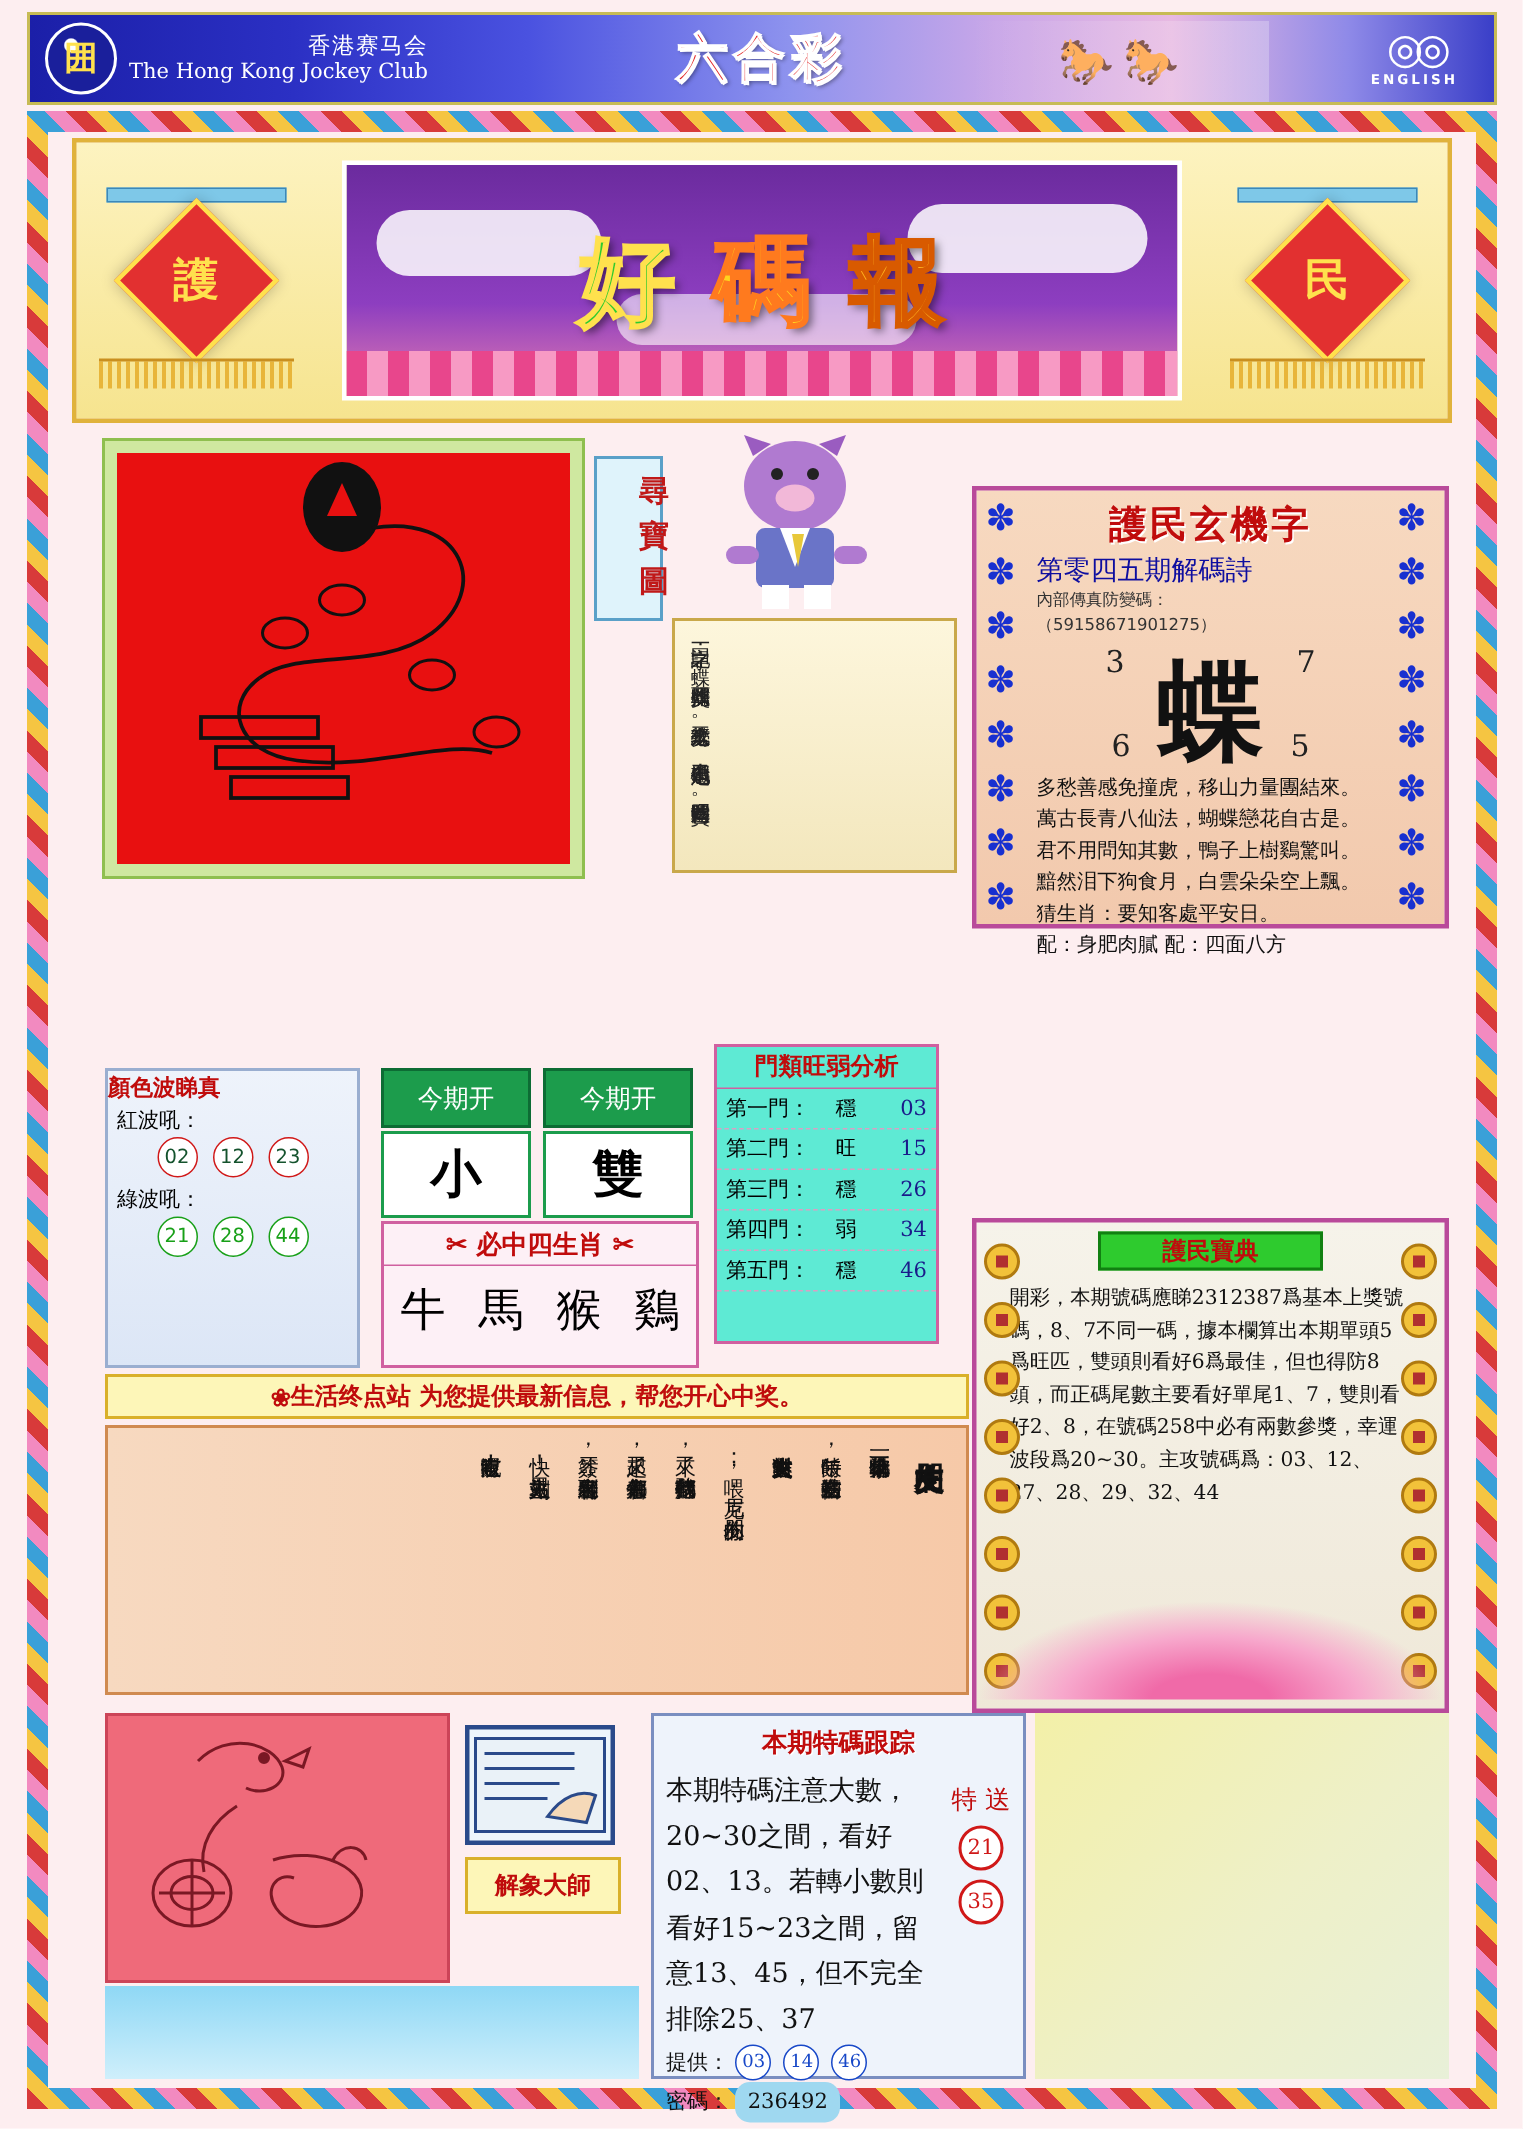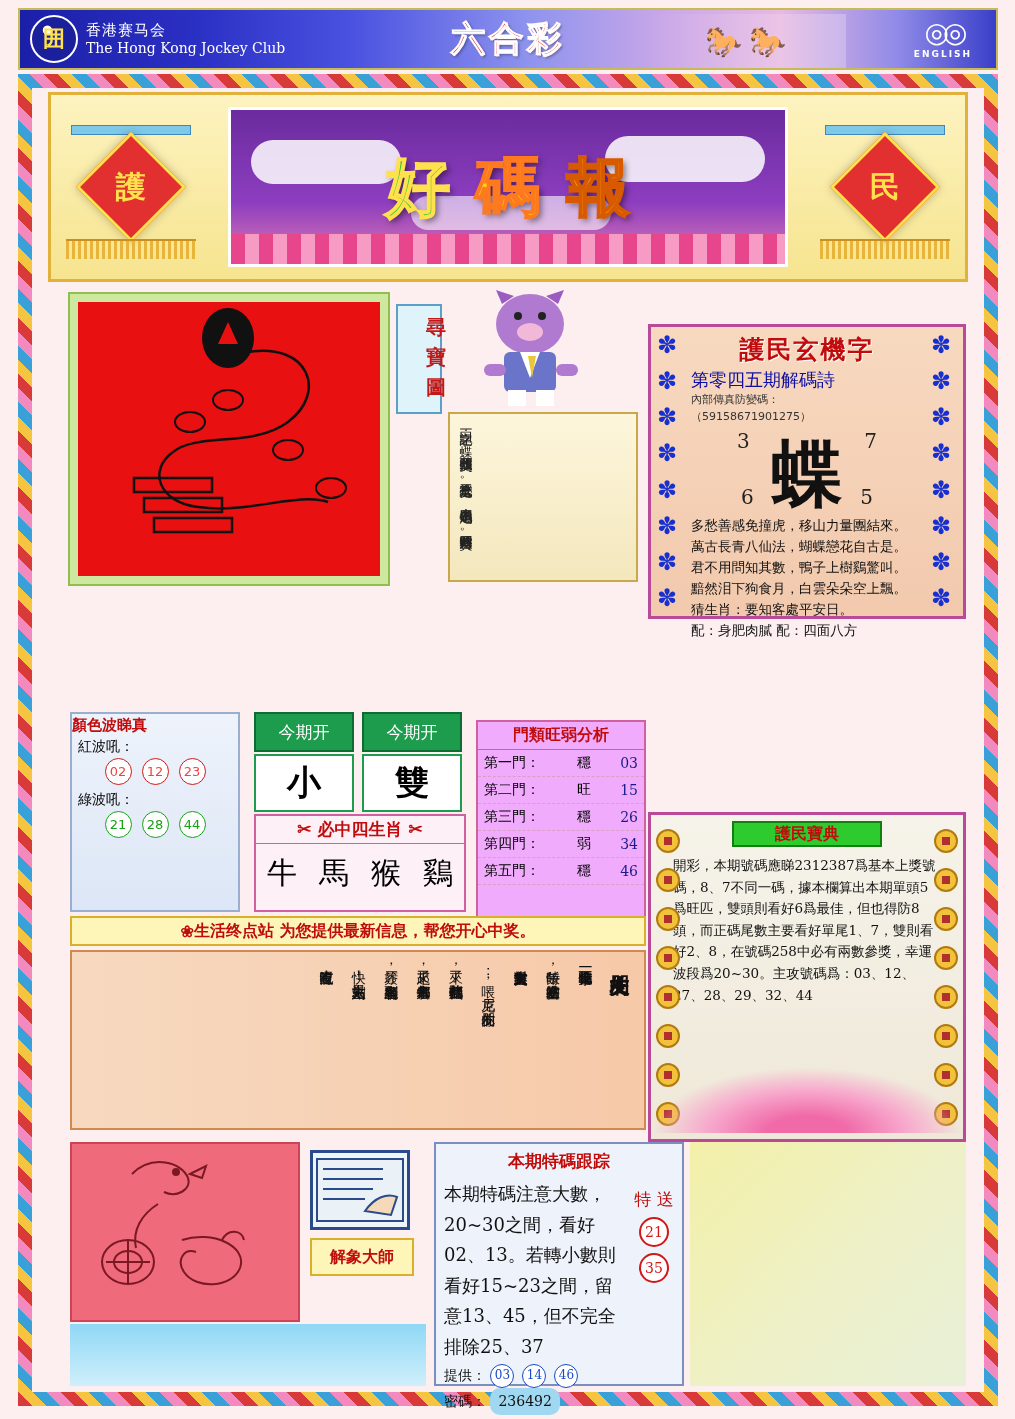--- a/index.html
+++ b/index.html
@@ -24,21 +24,21 @@
     overflow:hidden;
   }
   .logo-badge {
     width:48px; height:48px; margin-left:10px; border-radius:50%;
     background:radial-gradient(circle at 35% 30%, #fff 0 10%, #1a1f9b 12% 100%);
     border:2px solid #ffffff;
     display:flex; align-items:center; justify-content:center;
     color:#ffe14d; font-size:22px; font-weight:bold;
   }
   .club-names { margin-left:8px; color:#ffffff; line-height:1.25; }
-  .club-cn { font-size:15px; letter-spacing:1px; }
+  .club-cn { font-size:15px; letter-spacing:1px;text-align:right; }
   .club-en { font-size:14px; font-family:"DejaVu Serif", serif; }
   .header-title {
     position:absolute; left:50%; transform:translateX(-50%);
     font-size:34px; font-weight:bold; color:#e02020;
     -webkit-text-stroke:1px #ffffff;
     text-shadow:1px 1px 0 #fff, 2px 2px 3px rgba(0,0,0,.4);
     letter-spacing:4px;
   }
   .horses {
     position:absolute; right:150px; top:4px; width:200px; height:54px;
@@ -175,21 +175,21 @@
     padding:2px 0; font-family:"DejaVu Serif", serif;
   }
   .wave-row { padding:1px 6px; }
   .wave-lbl { font-size:14px; font-family:"DejaVu Serif", serif; }
   .balls { display:flex; gap:10px; justify-content:center; margin:2px 0 4px; }
   .ball {
     width:27px; height:27px; border-radius:50%; border:1.5px solid #333;
     display:flex; align-items:center; justify-content:center;
     font-size:13px; background:#fff;
   }
-  .ball.red { border-color:#d01818; color:#ef4444;text-align:right; }
+  .ball.red { border-color:#d01818; color:#14532d;text-align:right; }
   .ball.blue { border-color:#1848c8; color:#1848c8; }
   .ball.green { border-color:#18a018; color:#18a018; }
 
   .openbox {
     position:absolute; width:100px; height:40px;
     background:#1c9c4c; color:#fff; font-size:17px;
     display:flex; align-items:center; justify-content:center;
     border:2px solid #0d6c34;
   }
   .openval {
@@ -204,22 +204,22 @@
   .zodiac-title {
     text-align:center; color:#c00c0c; font-size:17px; font-weight:bold;
     border-bottom:1px solid #d060a0; padding:2px 0;
     font-family:"DejaVu Serif", serif;
   }
   .zodiac-vals {
     display:flex; justify-content:space-around; align-items:center; height:58px;
     font-size:30px; font-family:"DejaVu Serif", serif;
   }
   .analysis {
-    position:absolute; left:428px; top:100px; width:170px; height:200px;
-    background:#f0abfc; border:2px solid #d060a0;
+    position:absolute; left:428px; top:76px; width:150px; height:200px;
+    background:#5eead4; border:2px solid #d060a0;
   }
   .analysis-title {
     text-align:center; color:#c00c0c; font-size:16px; font-weight:bold; padding:3px 0;
     border-bottom:1px solid #d060a0; font-family:"DejaVu Serif", serif;
   }
   .ana-row {
     display:flex; align-items:center; font-size:14px; padding:4px 6px;
     border-bottom:1px dashed #d9a0c4; font-family:"DejaVu Serif", serif;
   }
   .ana-row .g { flex:1; }

